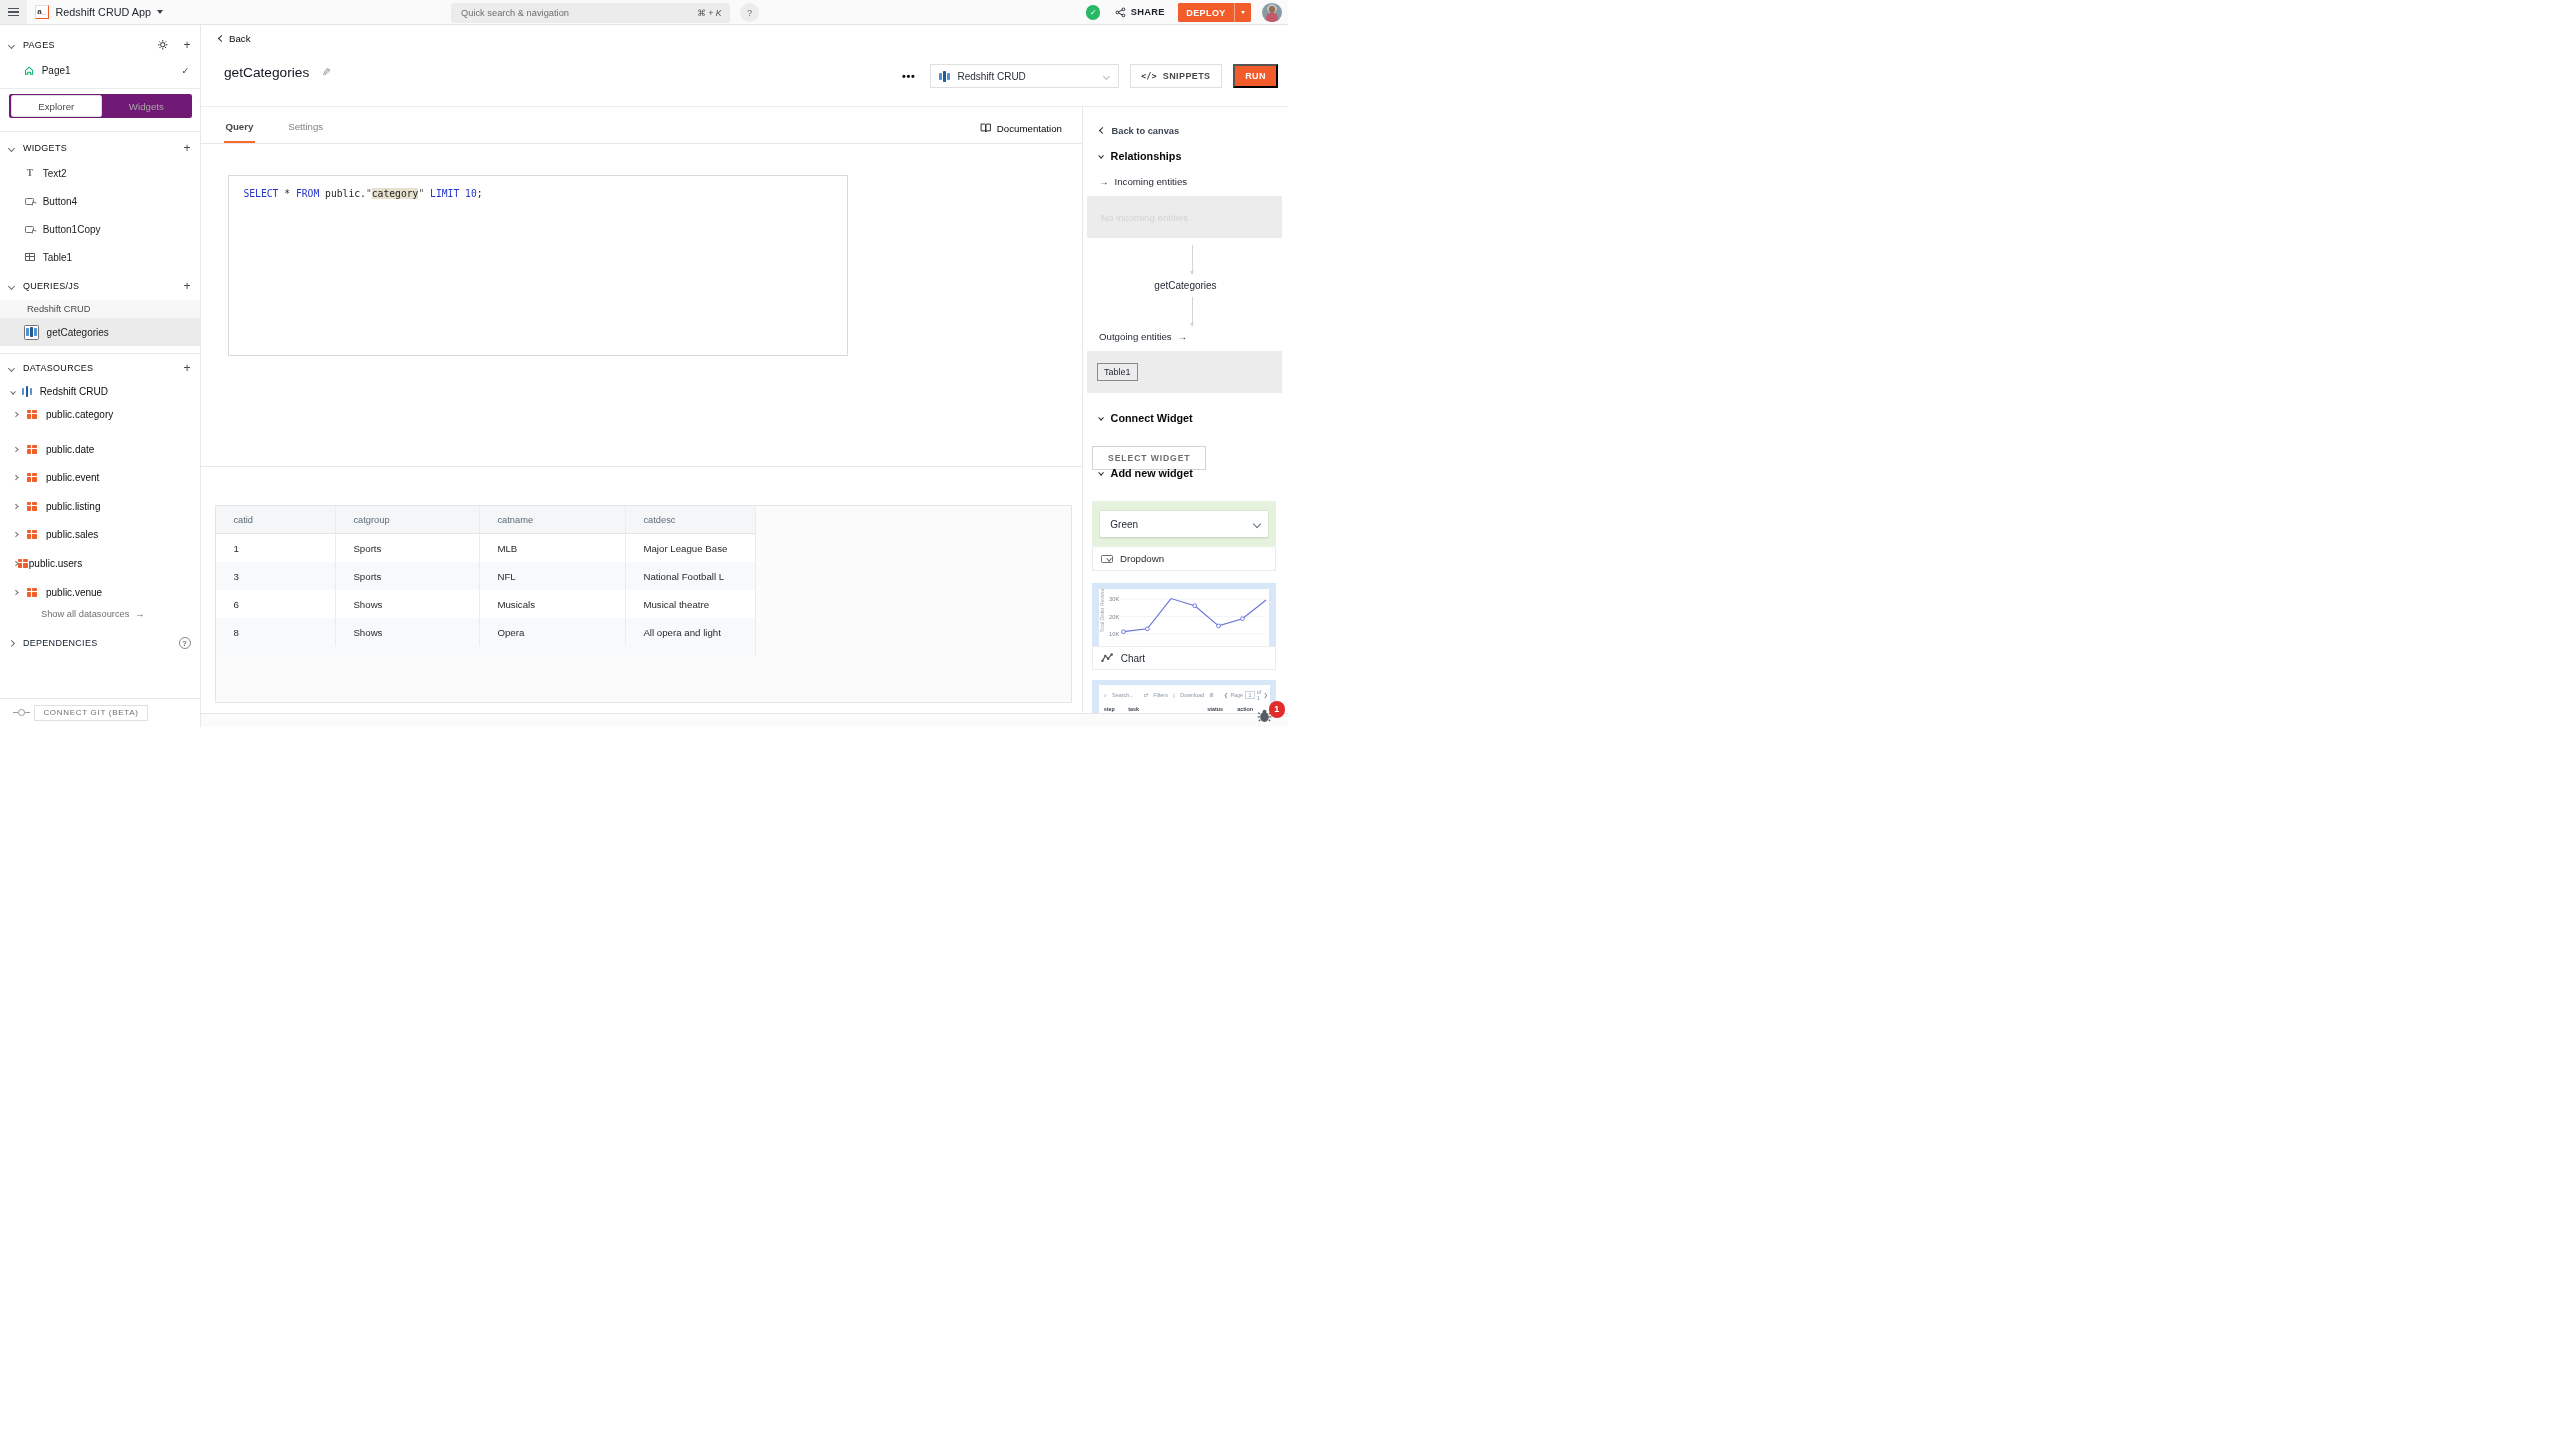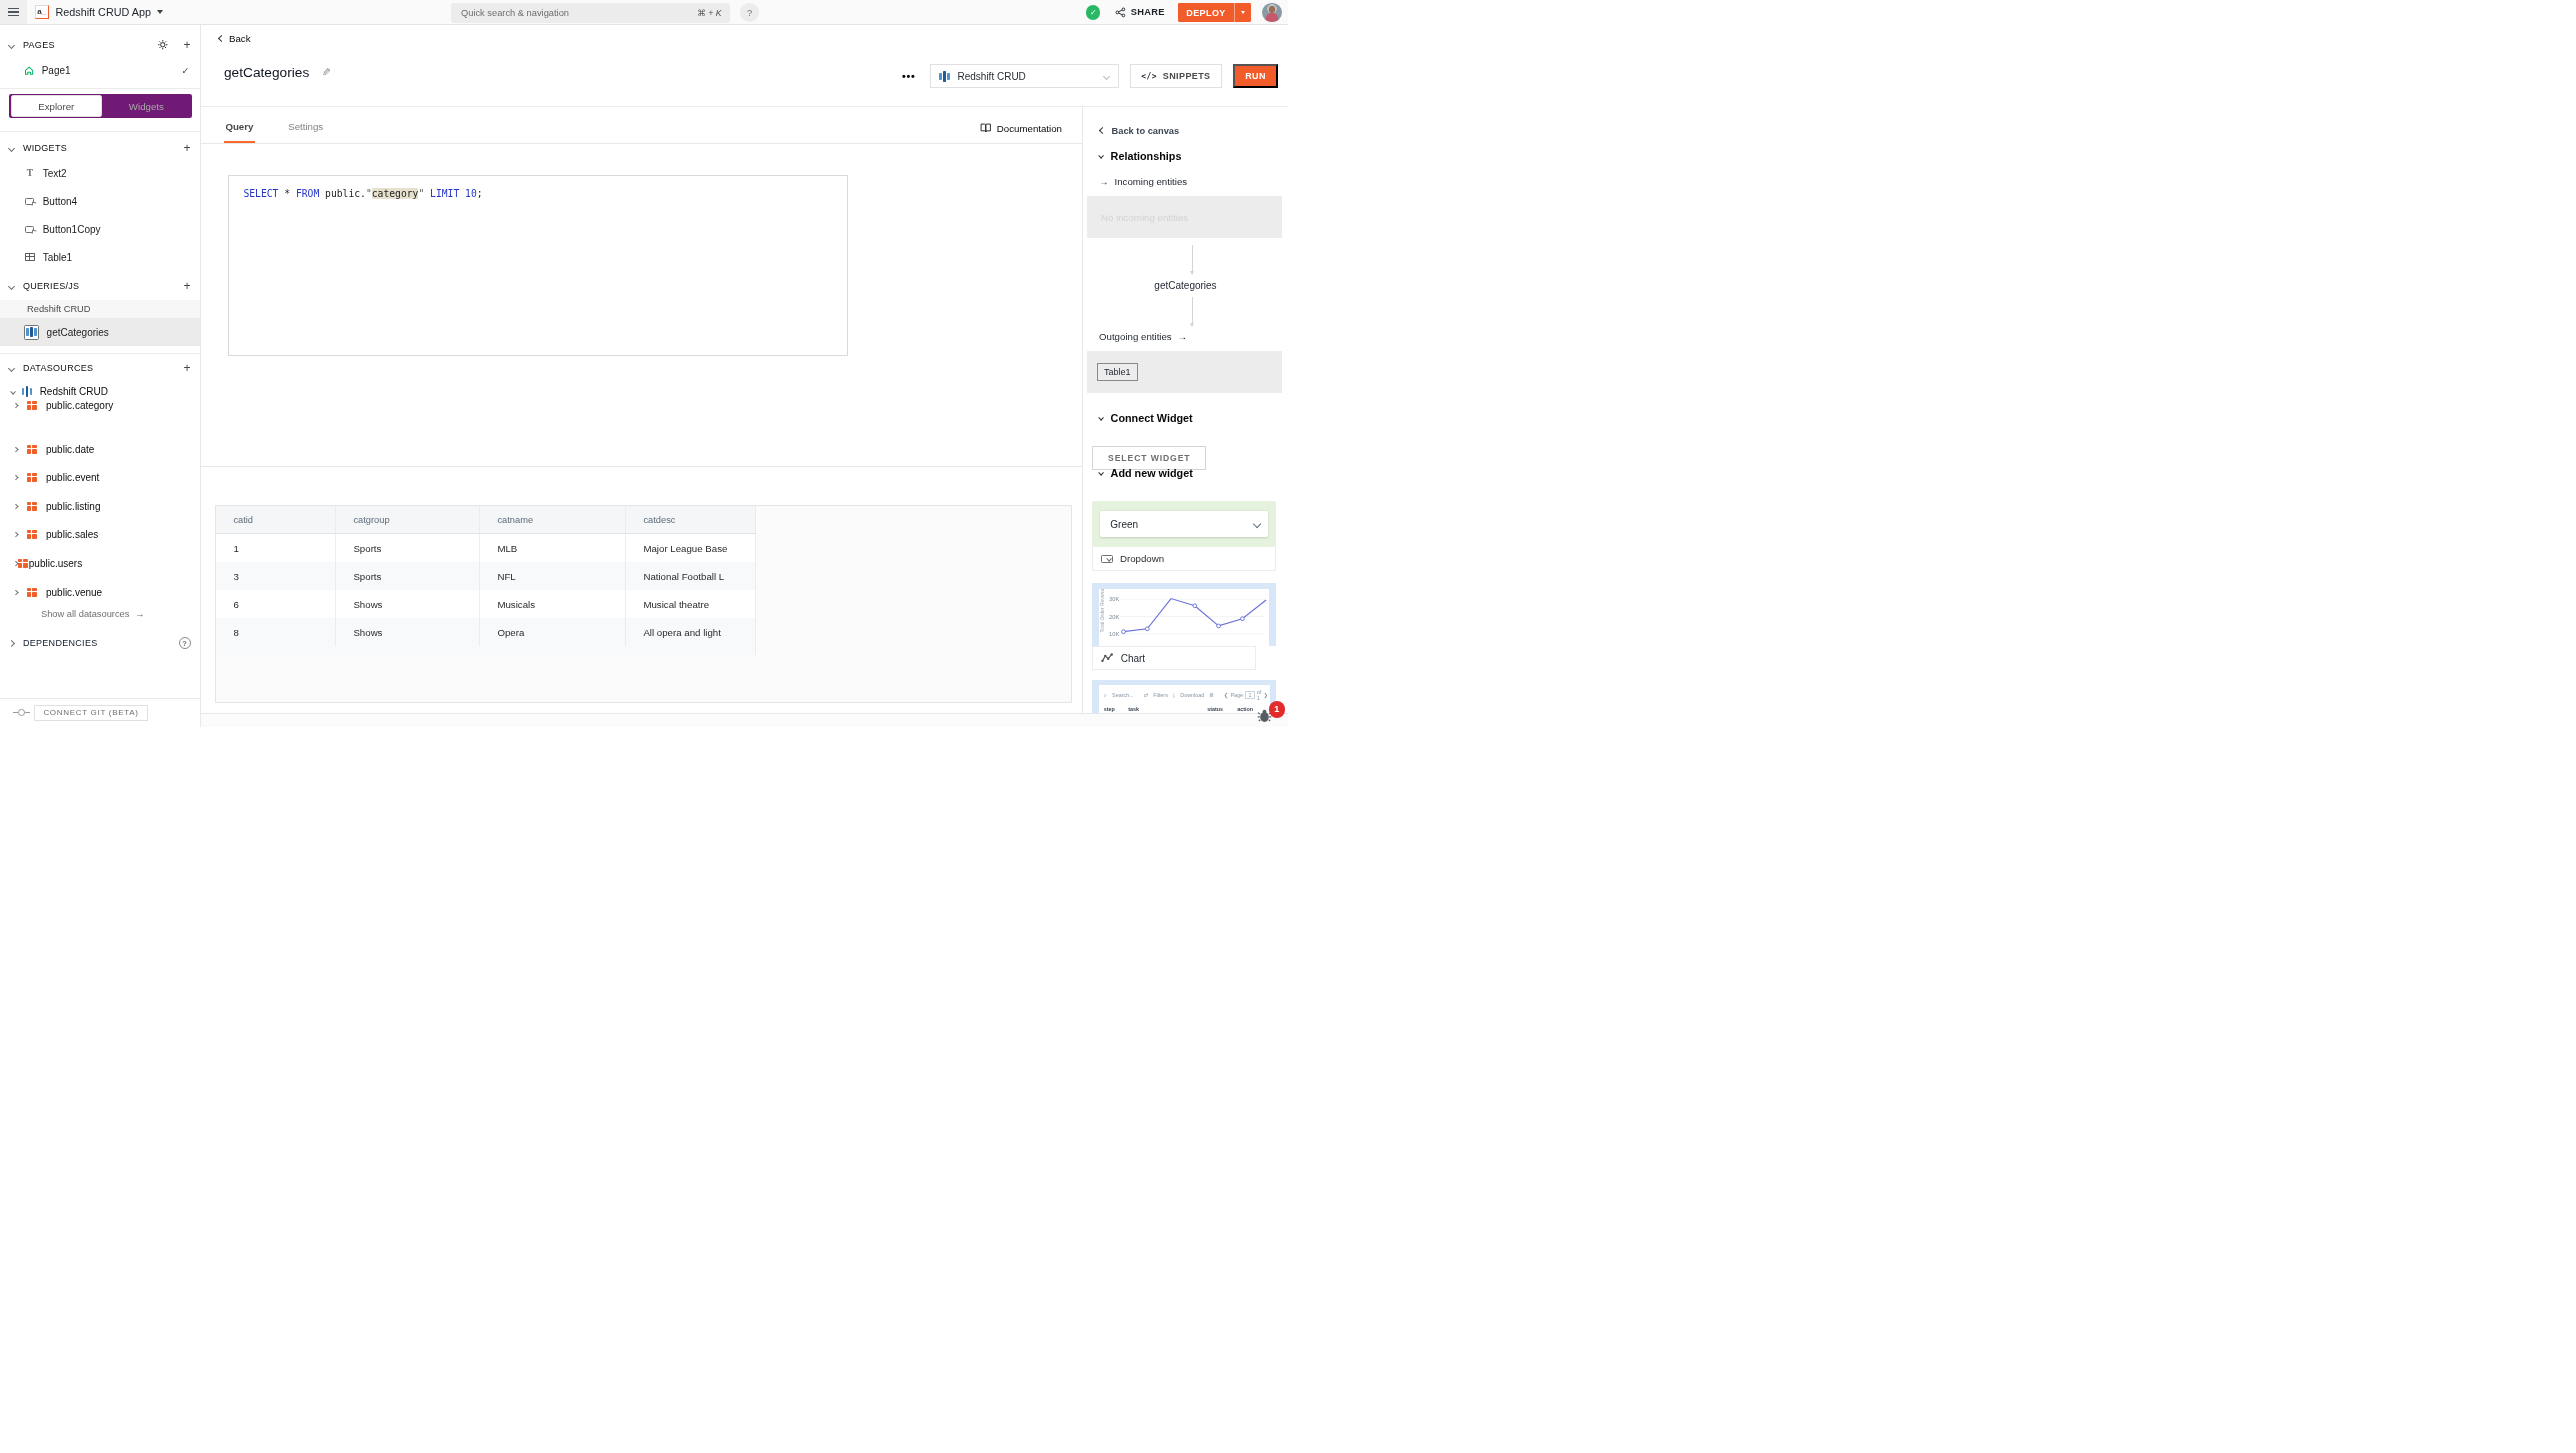--- a/index.html
+++ b/index.html
@@ -124,21 +124,21 @@
   .selwidget{position:absolute;left:9.3px;top:339px;width:114px;height:24.4px;border:0.7px solid #d4d4d4;background:#fff;display:flex;align-items:center;justify-content:center;font-size:8.6px;font-weight:600;letter-spacing:0.9px;color:#6f6c6c;cursor:pointer;}
   .greencard{position:absolute;left:9.3px;top:394px;width:184px;height:46px;background:#e4f2de;border-radius:2.2px;}
   .greensel{position:absolute;left:8px;top:10px;width:168px;height:26px;background:#fff;border-radius:1.4px;box-shadow:0 0.7px 2.2px rgba(0,0,0,.15);display:flex;align-items:center;padding:0 8.6px 0 10px;cursor:pointer;}
   .greensel .v{font-size:10px;color:#1f2430;}
   .greensel .chv{margin-left:auto;border-color:#5f7182;width:5.8px;height:5.8px;}
   .ddrow{position:absolute;left:9.3px;top:440px;width:184px;height:24.4px;background:#fff;border:0.7px solid #ececec;border-top:none;display:flex;align-items:center;gap:7.2px;padding-left:8px;cursor:pointer;}
   .dd-icon{width:11.5px;height:8px;border:1.2px solid #6f6f6f;border-radius:1.4px;display:flex;align-items:center;justify-content:flex-end;padding-right:1.4px;}
   .ddrow .lb{font-size:9.7px;color:#2a2a2a;}
   .chartcard{position:absolute;left:9.3px;top:476px;width:184px;height:63px;background:#d7e7f8;}
   .chartinner{position:absolute;left:7.2px;top:5.8px;width:170px;height:58px;background:#fff;overflow:hidden;}
-  .chartlabel{position:absolute;left:9.3px;top:539px;width:164px;height:24px;background:#fff;border:0.7px solid #ececec;display:flex;align-items:center;gap:7.2px;padding-left:8px;cursor:pointer;}
+  .chartlabel{position:absolute;left:9.3px;top:539px;width:184px;height:24px;background:#fff;border:0.7px solid #ececec;display:flex;align-items:center;gap:7.2px;padding-left:8px;cursor:pointer;}
   .chartlabel .lb{font-size:10px;color:#1f2430;}
   .minicard{position:absolute;left:9.3px;top:573px;width:184px;height:43px;background:#d7e7f8;padding:5px 6.5px;}
   .miniinner{width:100%;height:50px;background:#fff;padding:4.3px 5px 0;}
   .minitop{display:flex;align-items:center;font-size:5.4px;color:#8a97a6;gap:5px;}
   .minitop .grow{flex:1;}
   .minipg{display:flex;align-items:center;gap:2.2px;}
   .minipg .pgbox{border:0.7px solid #c9d4de;padding:0 2.2px;}
   .minihdr{display:flex;font-size:5.4px;color:#3b4754;font-weight:700;margin-top:5px;gap:0;}
   .minihdr span{display:block;}
 
@@ -287,21 +287,21 @@
   <div class="sb-row" style="top:357px;padding-left:10.8px;gap:7.2px;">
     <span class="chv sm"></span>
     <span class="rs-icon">
         <i></i>
         <i></i>
         <i></i>
       </span>
     <span class="sb-item-label md">Redshift CRUD</span>
   </div>
 
-  <div class="sb-row" style="top:371px;padding-left:14.4px;gap:8.6px;text-align:center;">
+  <div class="sb-row" style="top:380px;padding-left:14.4px;gap:8.6px;text-align:center;">
     <span class="chv sm r"></span>
     <span class="ds-icon">
         <i></i>
         <i></i>
         <i></i>
         <i></i>
       </span>
     <span class="sb-item-label md">public.category</span>
   </div>
   <div class="sb-row" style="top:415px;padding-left:14.4px;gap:8.6px;">

